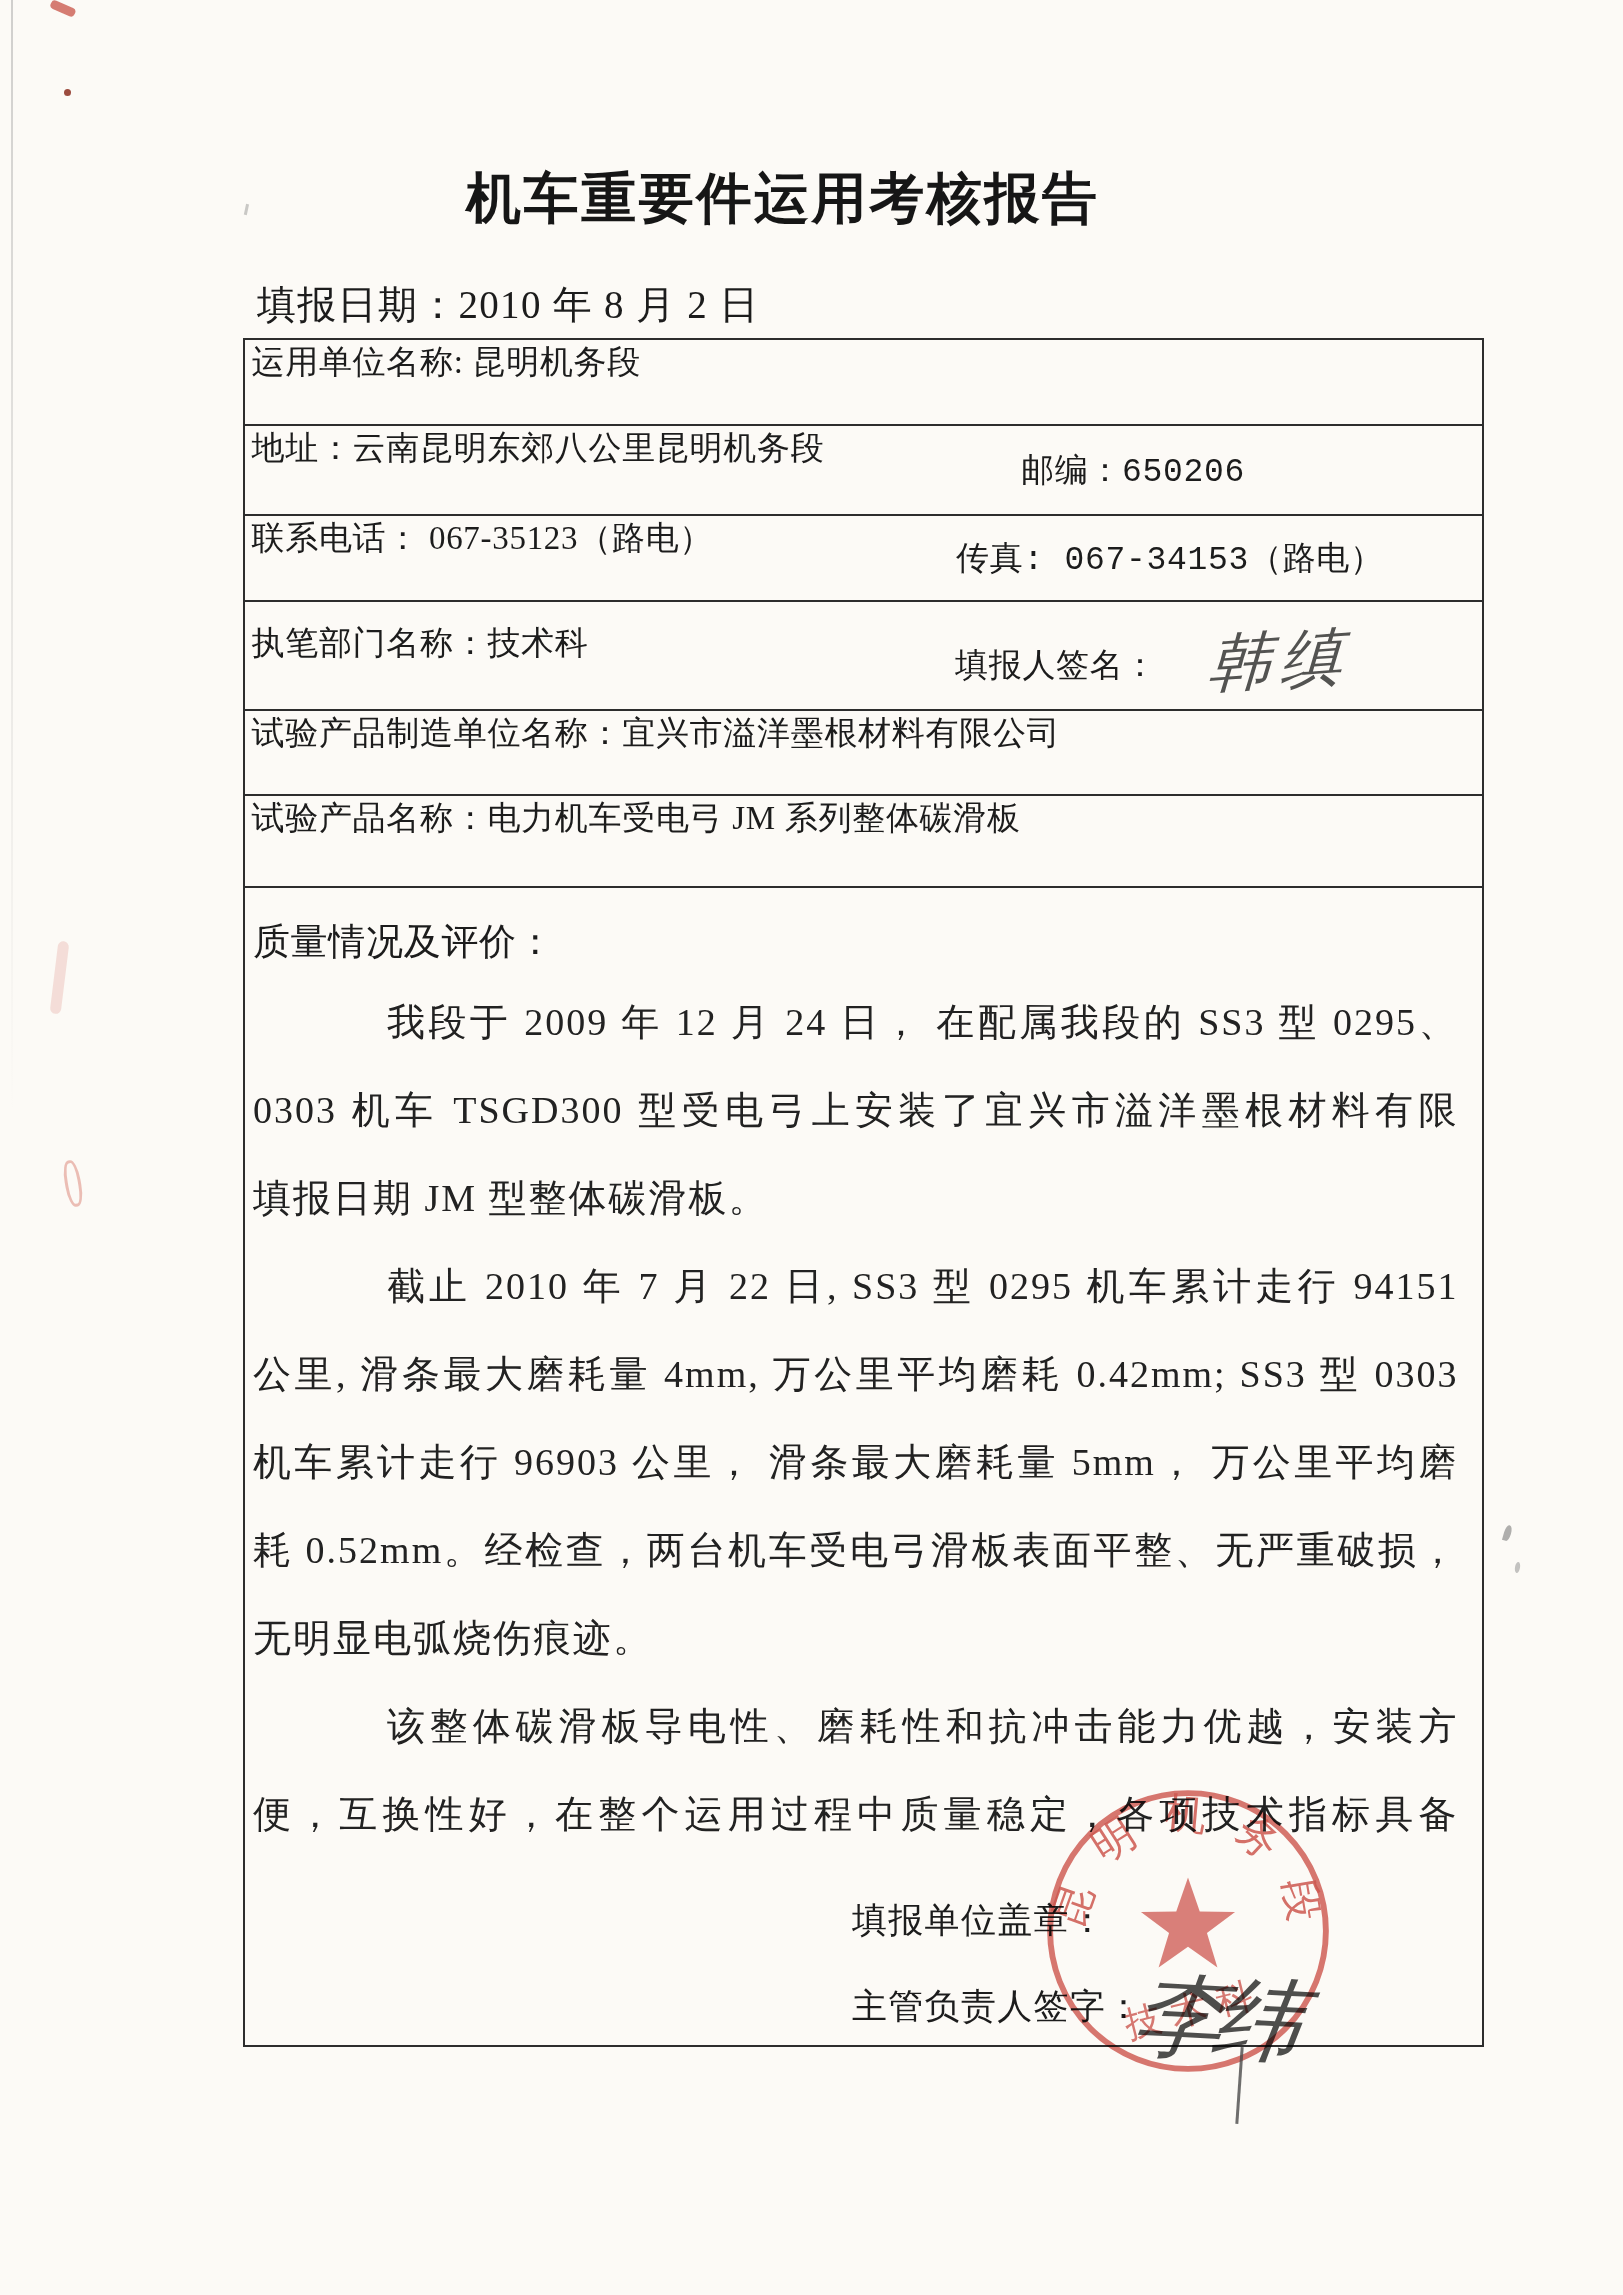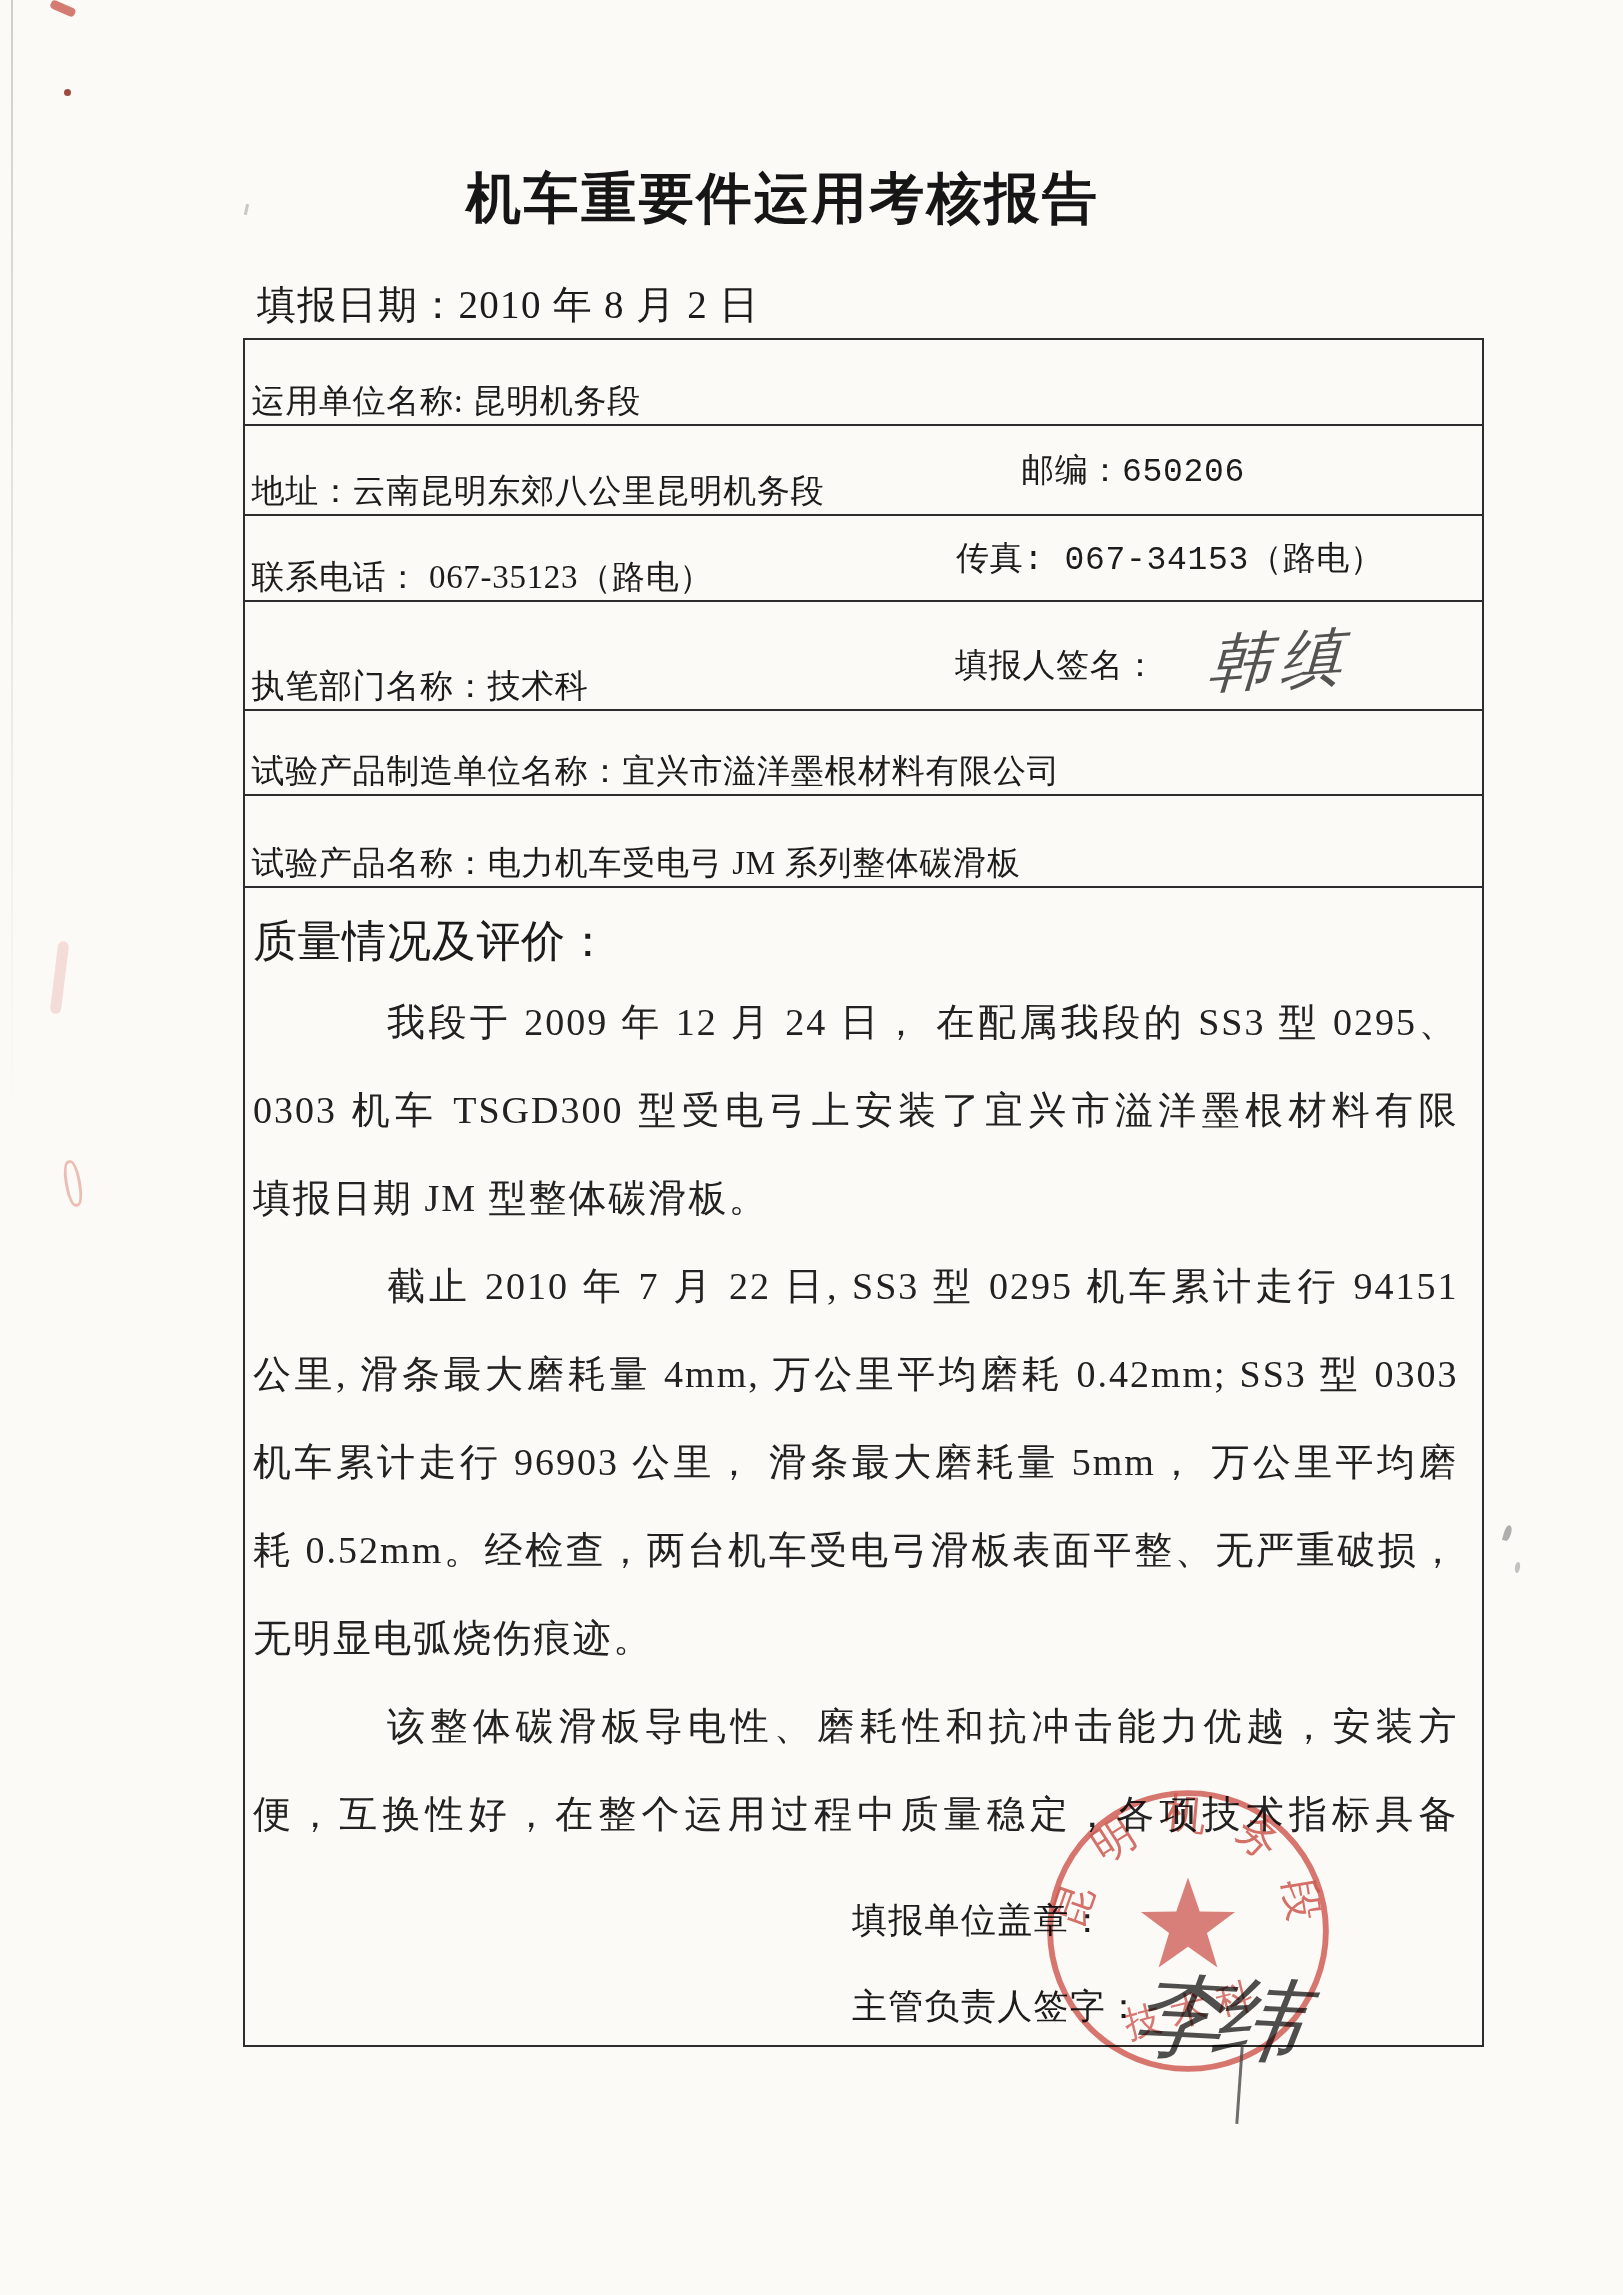--- a/index.html
+++ b/index.html
@@ -22,21 +22,21 @@
     font-size:39px;letter-spacing:1.3px;white-space:nowrap;
   }
   .tbl{
     position:absolute;left:243px;top:338px;
     width:1241px;height:1709px;
     border:2.6px solid #2d2d2d;
     box-sizing:border-box;
   }
   .row{
     position:relative;
-    display:flex;align-items:flex-end;
+    display:flex;align-items:flex-start;
     border-bottom:2px solid #2d2d2d;
     padding:0 6.5px;
     font-size:33px;letter-spacing:0.7px;
     white-space:nowrap;
   }
   .r1{height:84px;} .r2{height:88px;} .r3{height:84px;}
   .r4{height:88px;margin-top:19px;} .r5{height:83px;} .r6{height:90px;font-family:Liberation Serif, serif;}
   .row .right{
     position:absolute;top:50%;transform:translateY(-50%);
     white-space:nowrap;
@@ -44,21 +44,21 @@
   }
   .r2 .right{left:776px;}
   .r3 .right{left:711px;}
   .r4 .right{left:710px;}
   .qcell{
     position:relative;
     padding:0 23.6px 0 7.9px;
   }
   .qlabel{
     margin-top:17px;height:73px;line-height:73px;
-    font-size:44px;letter-spacing:0.7px;
+    font-size:37px;letter-spacing:0.7px;
   }
   .ql{
     height:88px;line-height:88px;
     font-size:38px;letter-spacing:2px;
     color:#222;
     font-family:Liberation Serif, serif;
   }
   .ql.fill{text-align:justify;text-align-last:justify;}
   .ql.ind{text-indent:134px;}
   .bottom-label{

